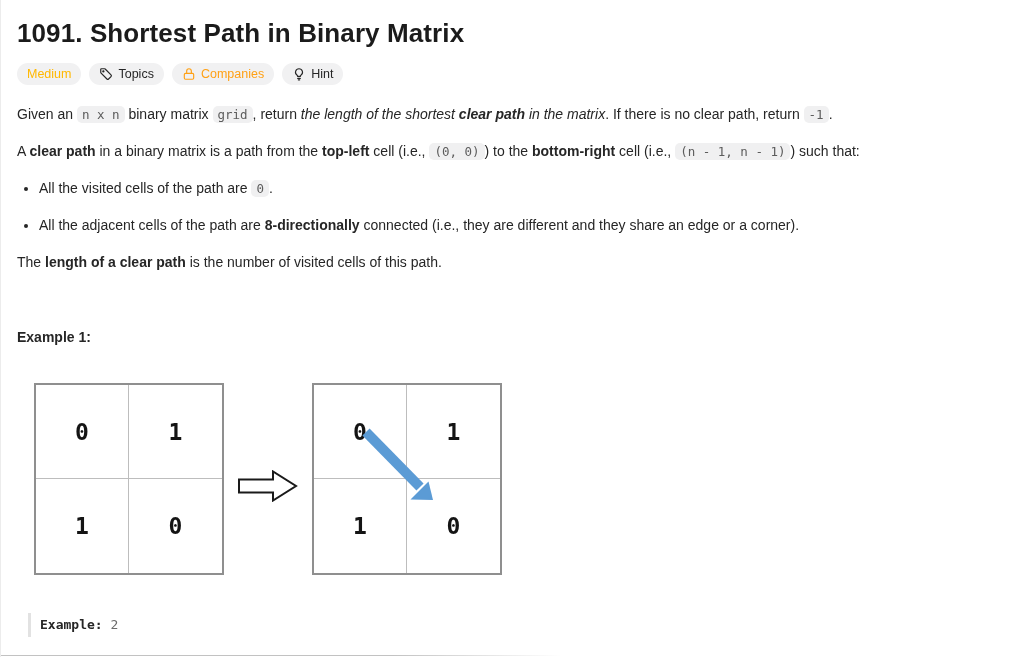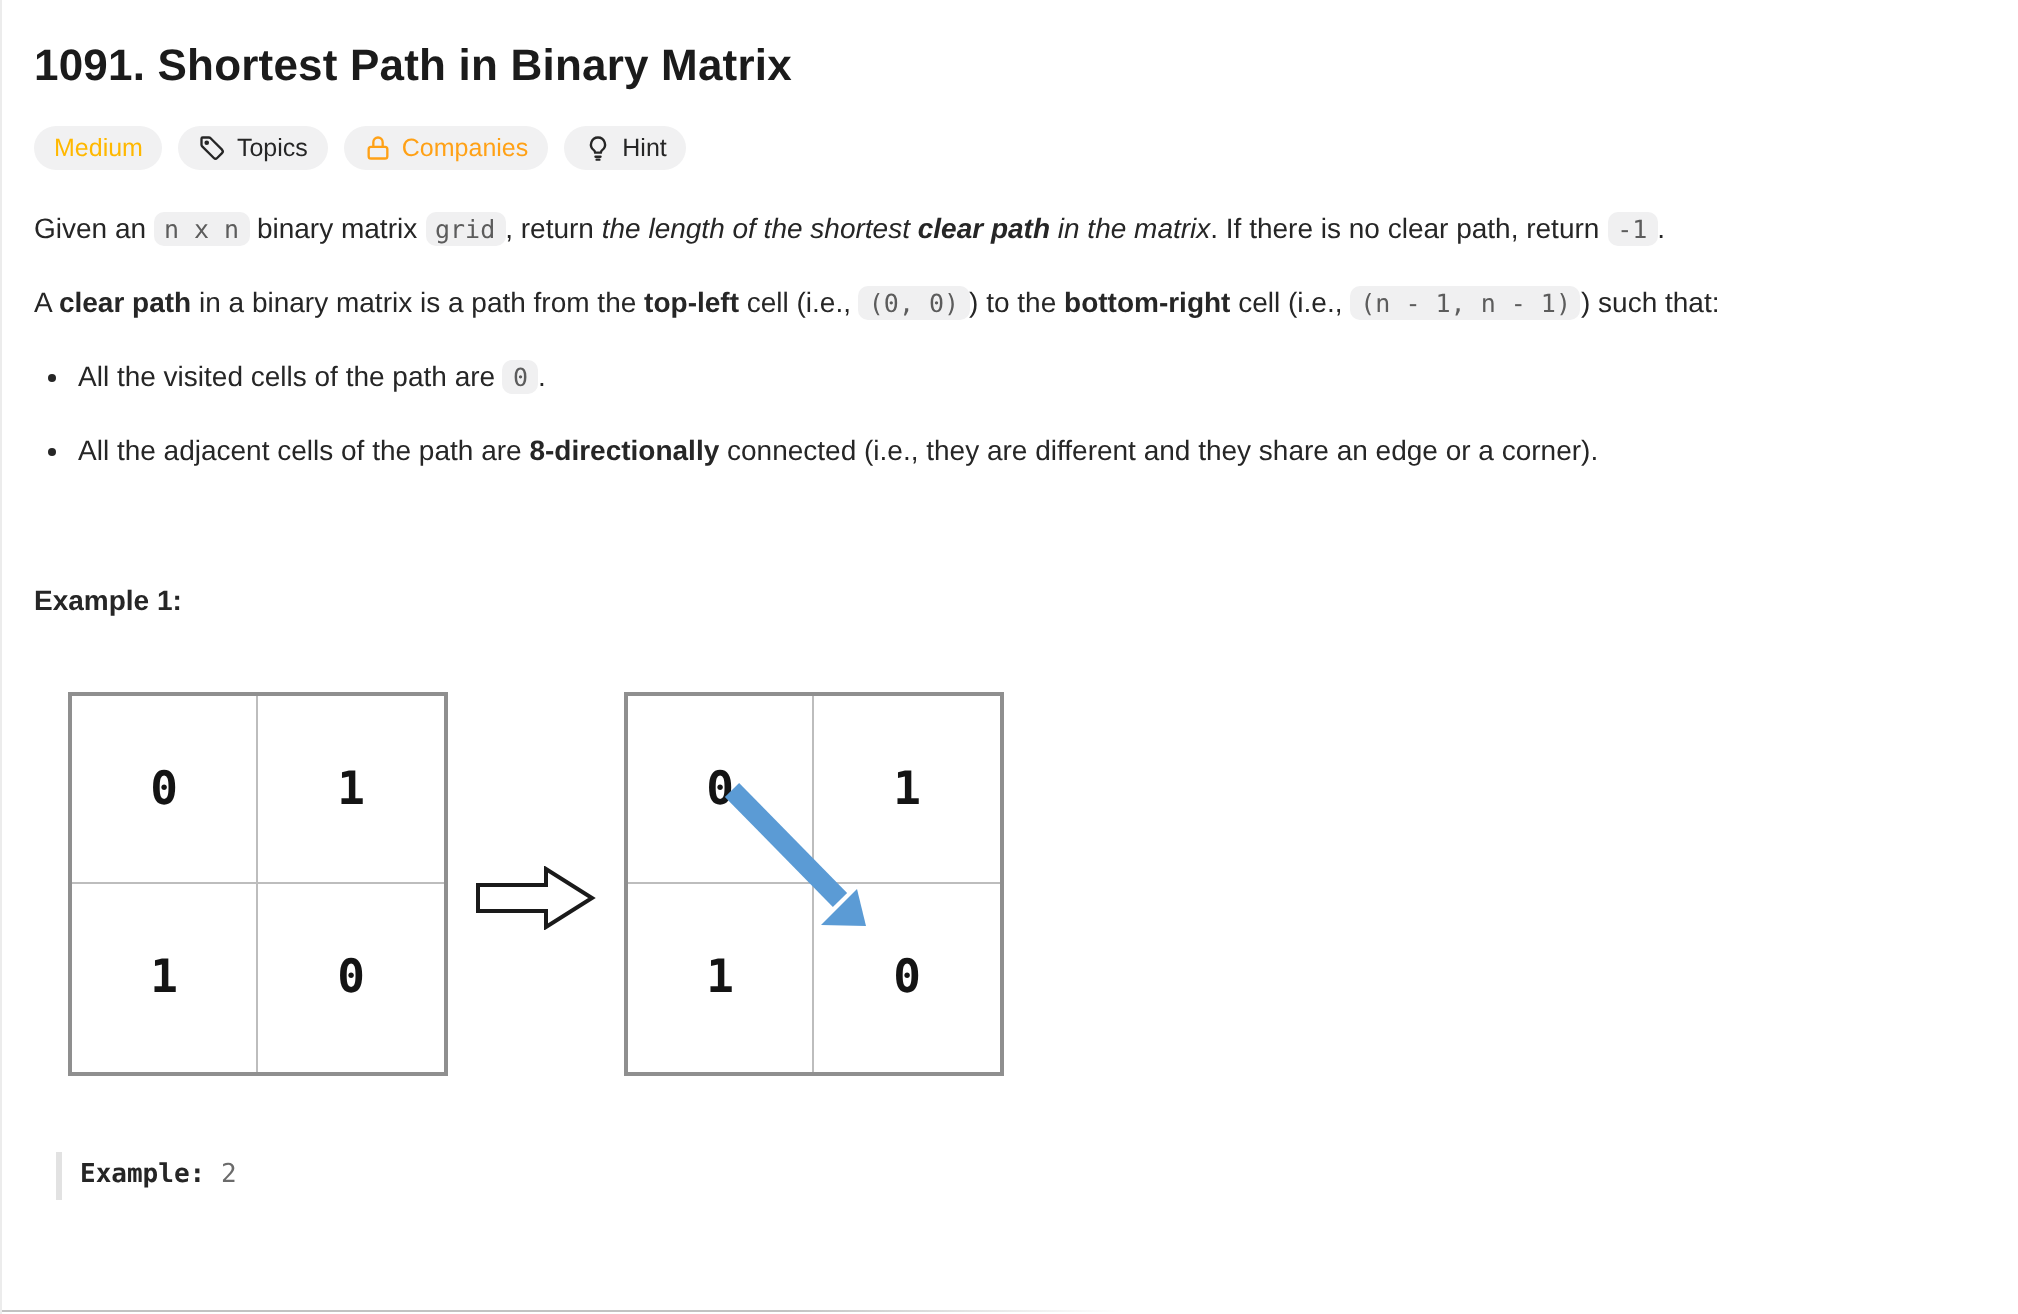--- a/index.html
+++ b/index.html
@@ -13,21 +13,21 @@
     border-left: 1px solid #ececec;
     padding: 20px 16px 0 16px;
     overflow: hidden;
     font-family: "Liberation Sans", sans-serif;
     font-size: 14px;
     color: #262626;
   }
 
   .title {
     margin: 0;
-    font-size: 22px;
+    font-size: 26px;
     line-height: 26px;
     font-weight: 700;
     color: #1b1b1b;
     letter-spacing: .1px;
   }
 
   .badges { display: flex; align-items: center; gap: 8px; margin-top: 17px; }
   .pill {
     display: inline-flex; align-items: center; gap: 5px;
     background: #f1f1f2; border-radius: 999px;
@@ -146,20 +146,21 @@
 
   <p class="para p1"><span>Given an </span><code class="ic">n x n</code><span> binary matrix </span><code class="ic">grid</code><span>, return </span><i>the length of the shortest </i><b><i>clear path</i></b><i> in the matrix</i><span>. If there is no clear path, return </span><code class="ic">-1</code><span>.</span></p>
 
   <p class="para p2"><span>A </span><b>clear path</b><span> in a binary matrix is a path from the </span><b>top-left</b><span> cell (i.e., </span><code class="ic">(0, 0)</code><span>) to the </span><b>bottom-right</b><span> cell (i.e., </span><code class="ic">(n - 1, n - 1)</code><span>) such that:</span></p>
 
   <ul class="rules">
     <li><span>All the visited cells of the path are </span><code class="ic">0</code><span>.</span></li>
     <li><span>All the adjacent cells of the path are </span><b>8-directionally</b><span> connected (i.e., they are different and they share an edge or a corner).</span></li>
   </ul>
 
+  <p class="para p3"><span>The </span><b>length of a clear path</b><span> is the number of visited cells of this path.</span></p>
 
   <p class="para example-label">Example 1:</p>
 
   <div class="figure">
 
     <div class="matrix-wrap">
       <div class="matrix">
         <div class="cell br bb">0</div>
         <div class="cell bb">1</div>
         <div class="cell br">1</div>

